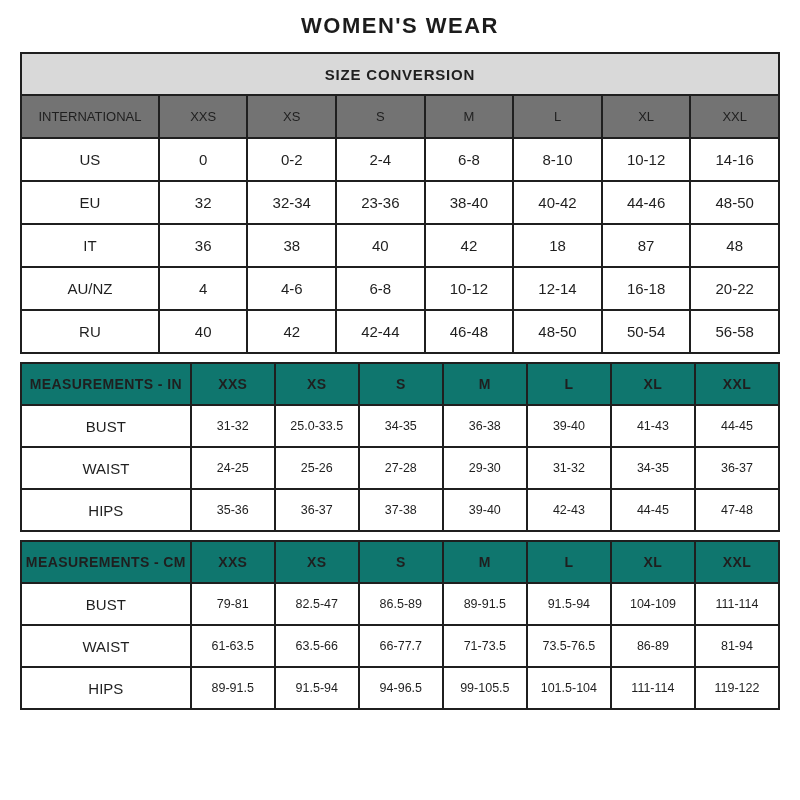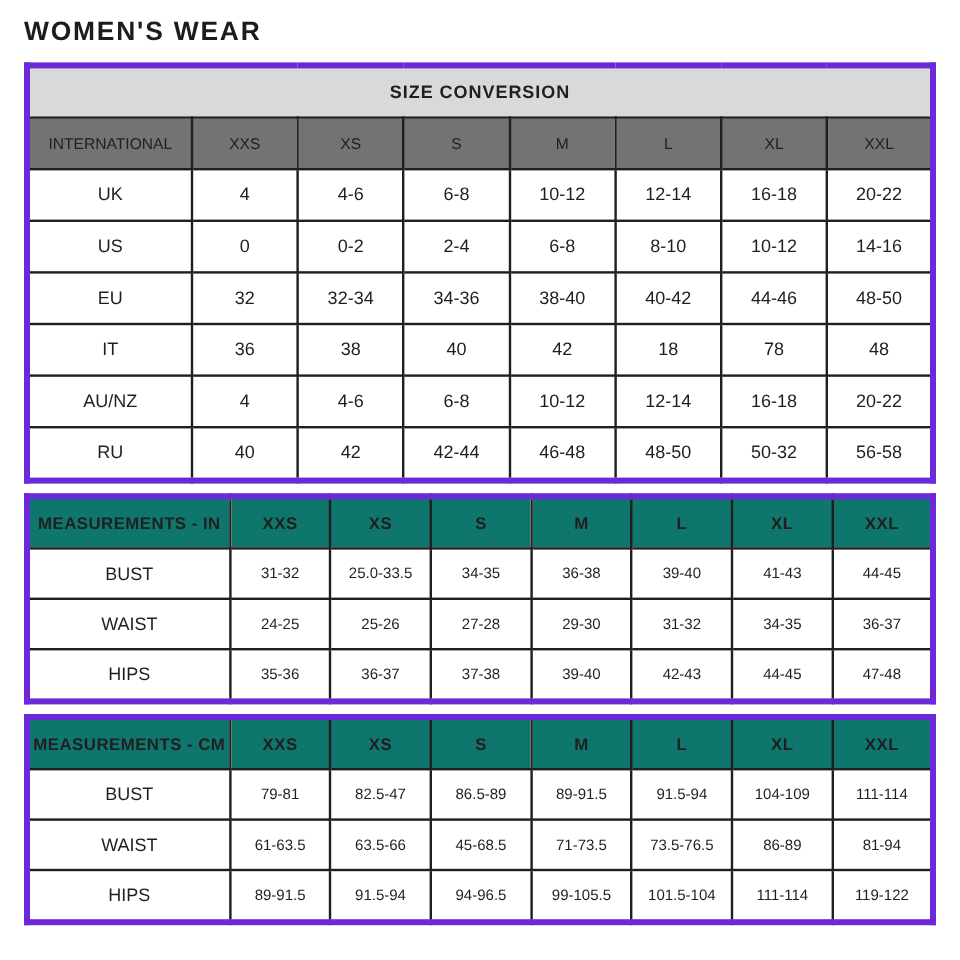--- a/index.html
+++ b/index.html
@@ -4,32 +4,32 @@
 <style>
   html,body{margin:0;padding:0;background:#ffffff;}
   body{
     width:800px;height:800px;
     font-family:"Liberation Sans", sans-serif;
     color:#1f1f1f;
     -webkit-font-smoothing:antialiased;
   }
   .page{padding:10px 20px 0 20px;}
   .page-title{
-    text-align:left;
+    text-align:center;
     font-size:22px;
     font-weight:700;
     letter-spacing:1.5px;
     margin:3px 0 13px 0;
     color:#1c1c1c;
   }
   table{
     border-collapse:collapse;
     table-layout:fixed;
     width:760px;
-    border:5px solid #6d28d9;
+    border:2px solid #6d28d9;
     margin:0 auto 8px auto;
   }
   th,td{
     border:2px solid #1f1f1f;
     text-align:center;
     vertical-align:middle;
     padding:0 2px;
     overflow:hidden;
     white-space:nowrap;
   }
@@ -96,77 +96,67 @@
           <th class="colhead">XS</th>
           <th class="colhead">S</th>
           <th class="colhead">M</th>
           <th class="colhead">L</th>
           <th class="colhead">XL</th>
           <th class="colhead">XXL</th>
         </tr>
     </thead>
     <tbody id="sc-body">
         <tr>
-          <td class="rowlabel">UK</td>
-          <td class="val">4</td>
-          <td class="val">4-6</td>
-          <td class="val">6-8</td>
-          <td class="val">10-12</td>
-          <td class="val">12-14</td>
-          <td class="val">16-18</td>
-          <td class="val">20-22</td>
-        </tr>
-        <tr>
           <td class="rowlabel">US</td>
           <td class="val">0</td>
           <td class="val">0-2</td>
           <td class="val">2-4</td>
           <td class="val">6-8</td>
           <td class="val">8-10</td>
           <td class="val">10-12</td>
           <td class="val">14-16</td>
         </tr>
         <tr>
           <td class="rowlabel">EU</td>
           <td class="val">32</td>
           <td class="val">32-34</td>
-          <td class="val">34-36</td>
+          <td class="val">23-36</td>
           <td class="val">38-40</td>
           <td class="val">40-42</td>
           <td class="val">44-46</td>
           <td class="val">48-50</td>
         </tr>
         <tr>
           <td class="rowlabel">IT</td>
           <td class="val">36</td>
           <td class="val">38</td>
           <td class="val">40</td>
           <td class="val">42</td>
           <td class="val">18</td>
-          <td class="val">78</td>
+          <td class="val">87</td>
           <td class="val">48</td>
         </tr>
         <tr>
           <td class="rowlabel">AU/NZ</td>
           <td class="val">4</td>
           <td class="val">4-6</td>
           <td class="val">6-8</td>
           <td class="val">10-12</td>
           <td class="val">12-14</td>
           <td class="val">16-18</td>
           <td class="val">20-22</td>
         </tr>
         <tr>
           <td class="rowlabel">RU</td>
           <td class="val">40</td>
           <td class="val">42</td>
           <td class="val">42-44</td>
           <td class="val">46-48</td>
           <td class="val">48-50</td>
-          <td class="val">50-32</td>
+          <td class="val">50-54</td>
           <td class="val">56-58</td>
         </tr>
       </tbody>
   </table>
 
   <table class="t2">
     <colgroup>
       <col style="width:22.4%">
       <col style="width:11.09%">
         <col style="width:11.09%">
@@ -253,21 +243,21 @@
           <td class="val">86.5-89</td>
           <td class="val">89-91.5</td>
           <td class="val">91.5-94</td>
           <td class="val">104-109</td>
           <td class="val">111-114</td>
         </tr>
         <tr>
           <td class="rowlabel">WAIST</td>
           <td class="val">61-63.5</td>
           <td class="val">63.5-66</td>
-          <td class="val">45-68.5</td>
+          <td class="val">66-77.7</td>
           <td class="val">71-73.5</td>
           <td class="val">73.5-76.5</td>
           <td class="val">86-89</td>
           <td class="val">81-94</td>
         </tr>
         <tr>
           <td class="rowlabel">HIPS</td>
           <td class="val">89-91.5</td>
           <td class="val">91.5-94</td>
           <td class="val">94-96.5</td>

